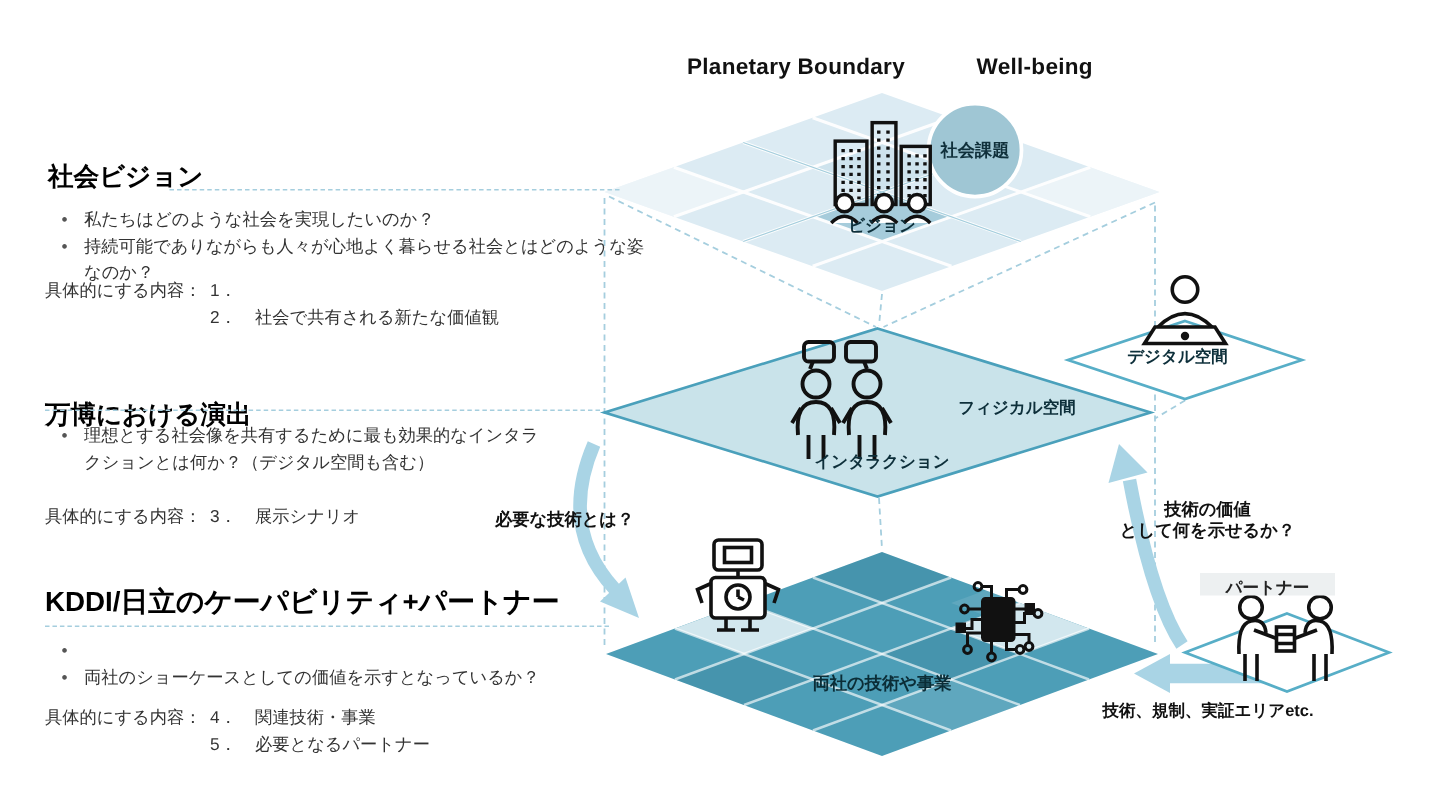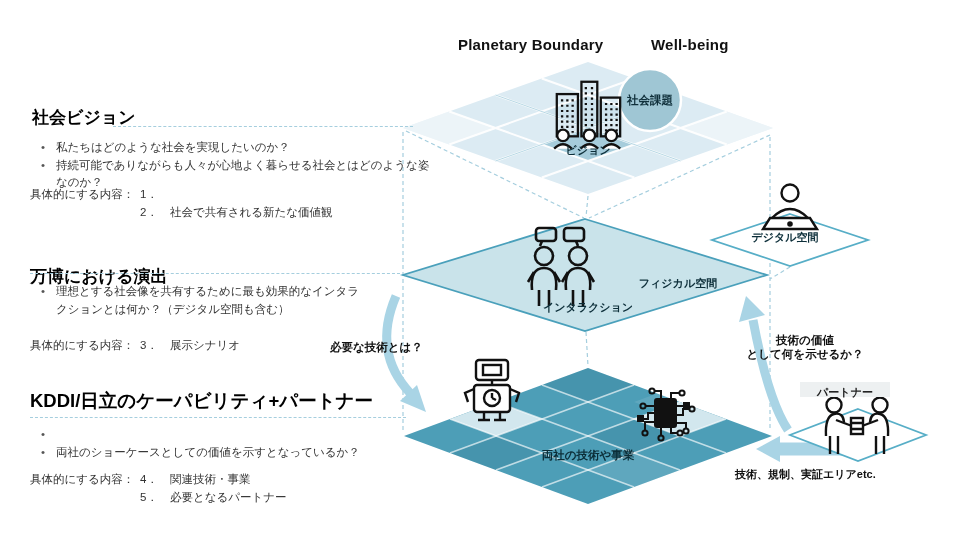--- a/index.html
+++ b/index.html
@@ -205,21 +205,21 @@
       <rect x="29" y="22" width="12" height="16" fill="#fff"></rect>
       <path d="M29 27 h12 M29 33 h12"></path>
     </g>
   </svg>
 
   <div class="abs top-label" style="left:458px;top:36px;">Planetary Boundary</div>
   <div class="abs top-label" style="left:651px;top:36px;">Well-being</div>
 
   <div class="abs dlabel" style="left:610px;top:93px;width:80px;font-size:11.5px;color:#10303b;">社会課題</div>
   <div class="abs dlabel" style="left:558px;top:143px;width:60px;">ビジョン</div>
-  <div class="abs dlabel" style="left:633px;top:264px;width:90px;margin-top:12px;">フィジカル空間</div>
+  <div class="abs dlabel" style="left:633px;top:264px;width:90px;">フィジカル空間</div>
   <div class="abs dlabel" style="left:540px;top:300px;width:96px;">インタラクション</div>
   <div class="abs dlabel" style="left:737px;top:230px;width:96px;">デジタル空間</div>
   <div class="abs dlabel" style="left:528px;top:448px;width:120px;font-size:11.5px;color:#0b2d37;">両社の技術や事業</div>
   <div class="abs partner-box" style="left:800px;top:382px;width:90px;height:15px;">パートナー</div>
   <div class="abs qlabel" style="left:330px;top:340px;">必要な技術とは？</div>
   <div class="abs qlabel" style="left:739px;top:333px;width:132px;text-align:center;">
     <div>技術の価値</div>
     <div>として何を示せるか？</div>
   </div>
   <div class="abs qlabel" style="left:735px;top:467px;font-size:11px;">技術、規制、実証エリアetc.</div>

